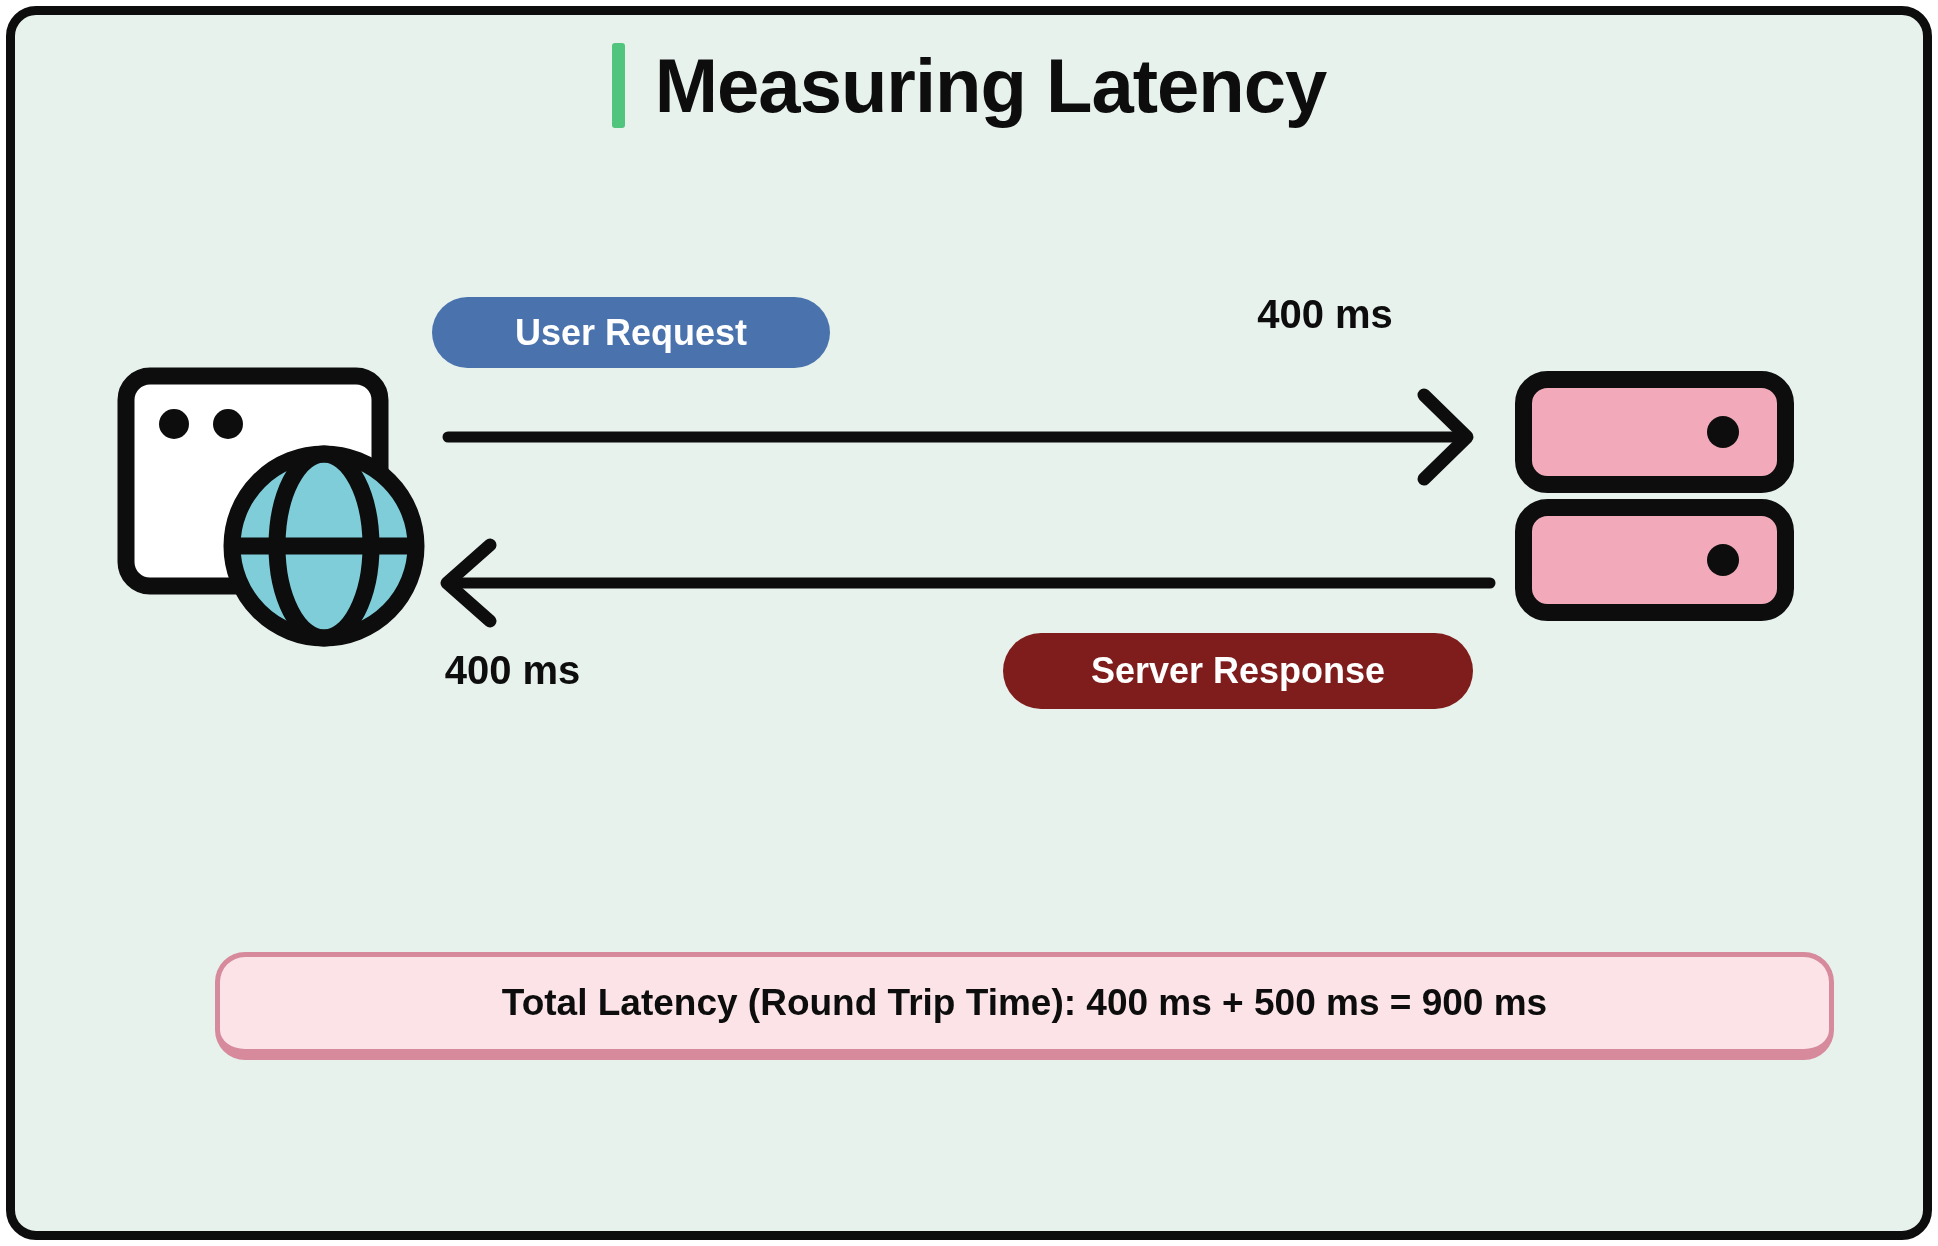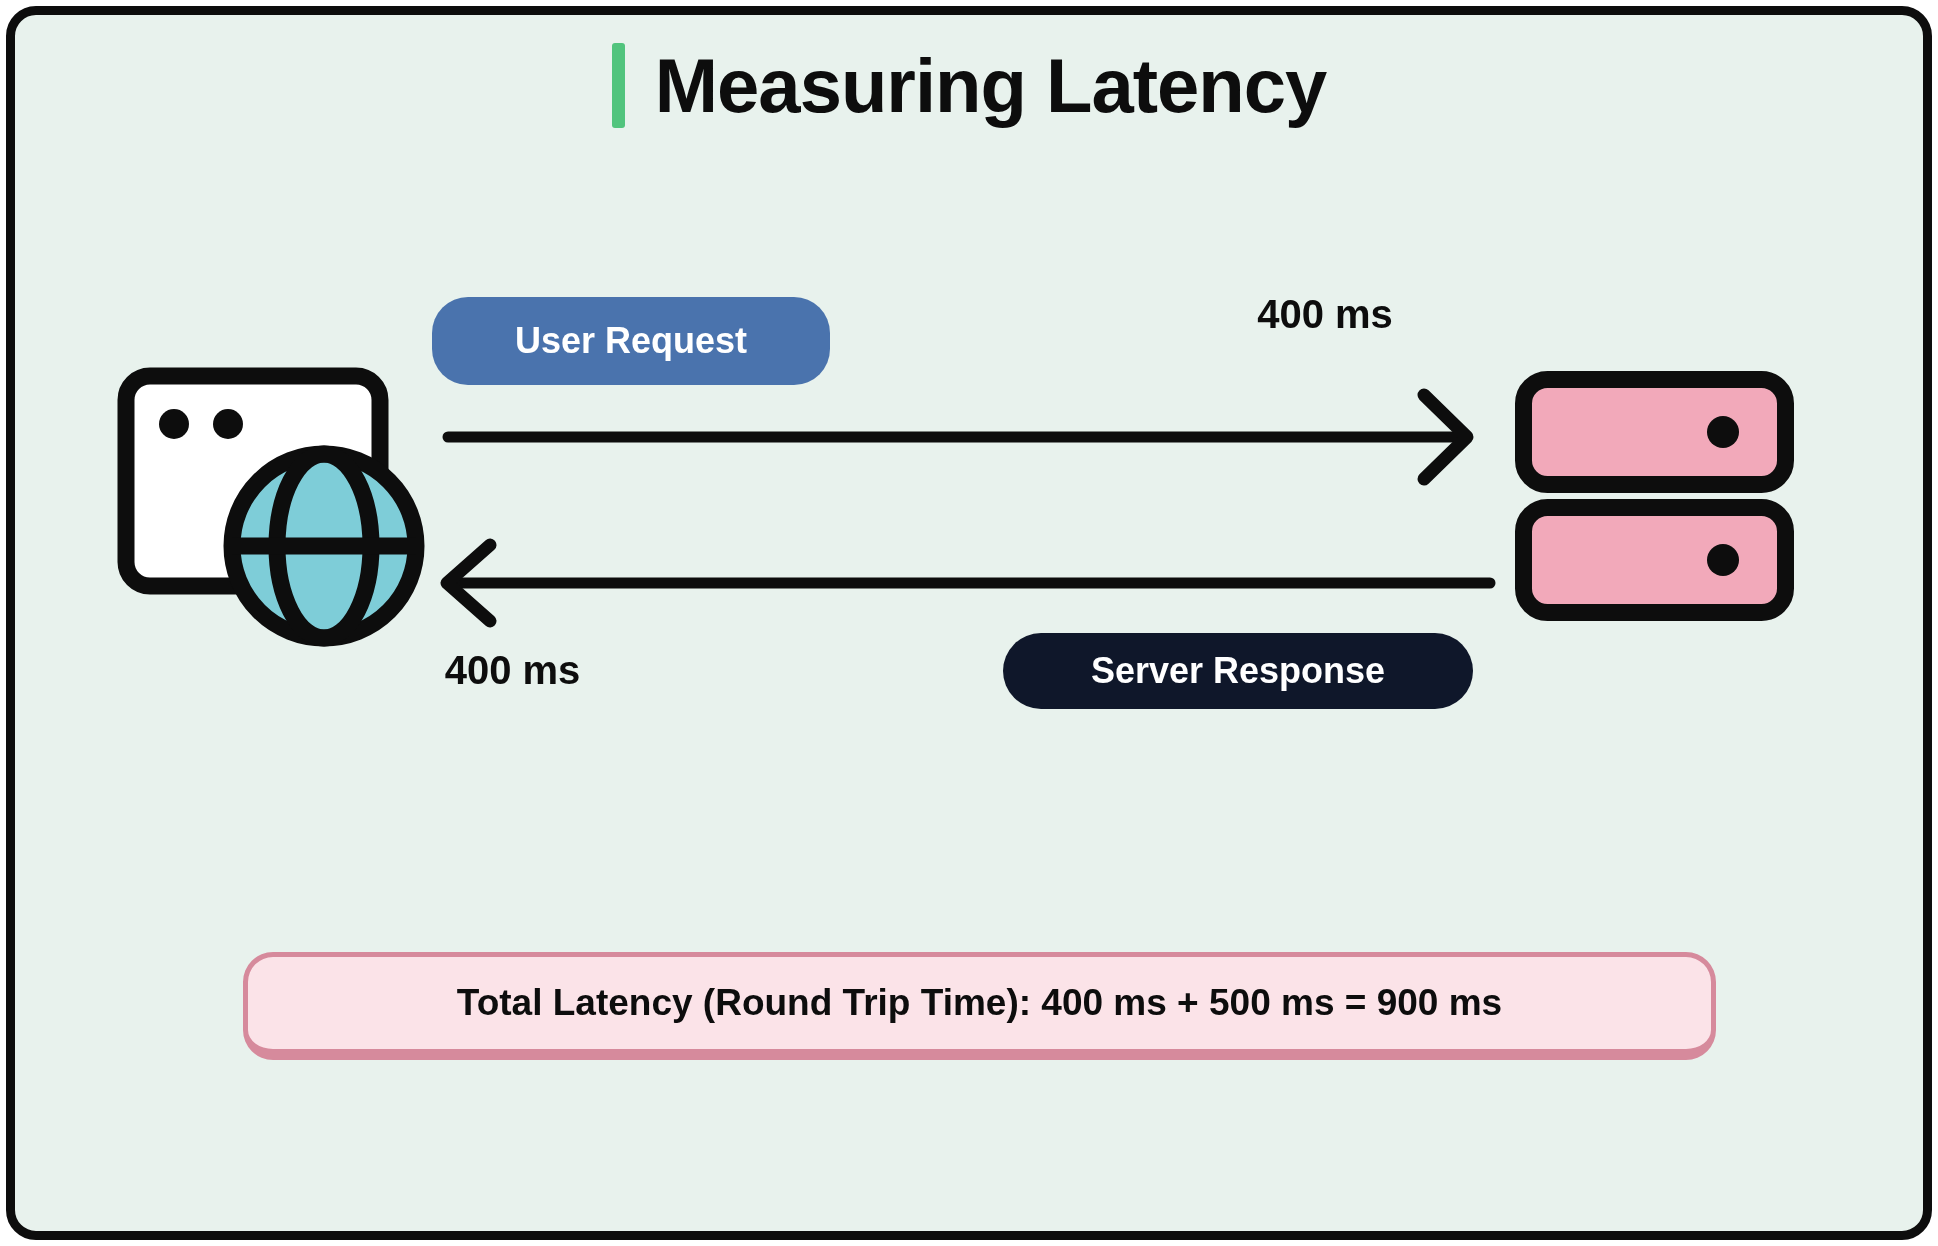--- a/index.html
+++ b/index.html
@@ -45,52 +45,51 @@
     position: absolute;
     display: flex;
     align-items: center;
     justify-content: center;
     color: #ffffff;
     font-size: 36px;
     font-weight: 700;
   }
   .badge-request {
     left: 432px; top: 297px;
-    width: 398px; height: 88px;
+    width: 398px; height: 71px;
     border-radius: 36px;
     background: #4a73ad;
   }
   .badge-response {
     left: 1003px; top: 633px;
     width: 470px; height: 76px;
     border-radius: 38px;
-    background: #0f172a;
+    background: #7f1d1d;
   }
   .latency-label {
     position: absolute;
     font-size: 40px;
     font-weight: 700;
     color: #0d0d0d;
     text-align: center;
   }
   .latency-request { left: 1240px; top: 292px; width: 170px; }
   .latency-response { left: 430px; top: 648px; width: 165px; }
   .summary-box {
     position: absolute;
     left: 215px; top: 952px;
-    width: 1473px; height: 108px;
+    width: 1619px; height: 108px;
     box-sizing: border-box;
     background: #fbe3e8;
     border: 5px solid #d68a9c;
     border-bottom-width: 11px;
     border-radius: 30px;
     display: flex;
     align-items: center;
     justify-content: center;
-    margin-left: 28px;
   }
   .summary-text {
     font-size: 37px;
     font-weight: 700;
     color: #0d0d0d;
   }
 </style>
 </head>
 <body>
 

